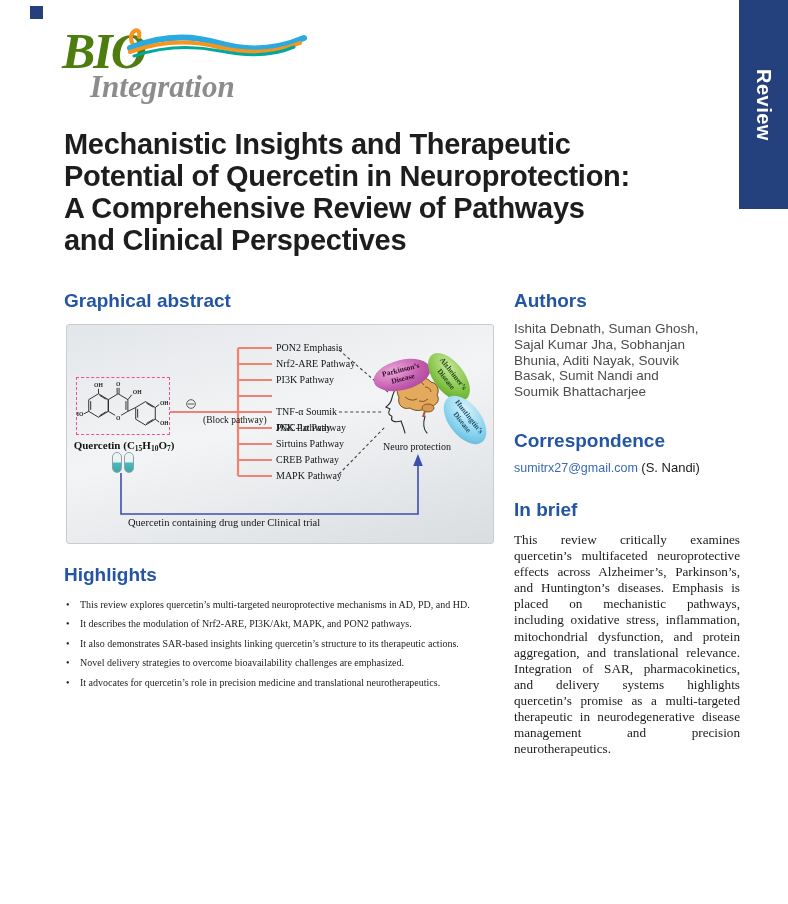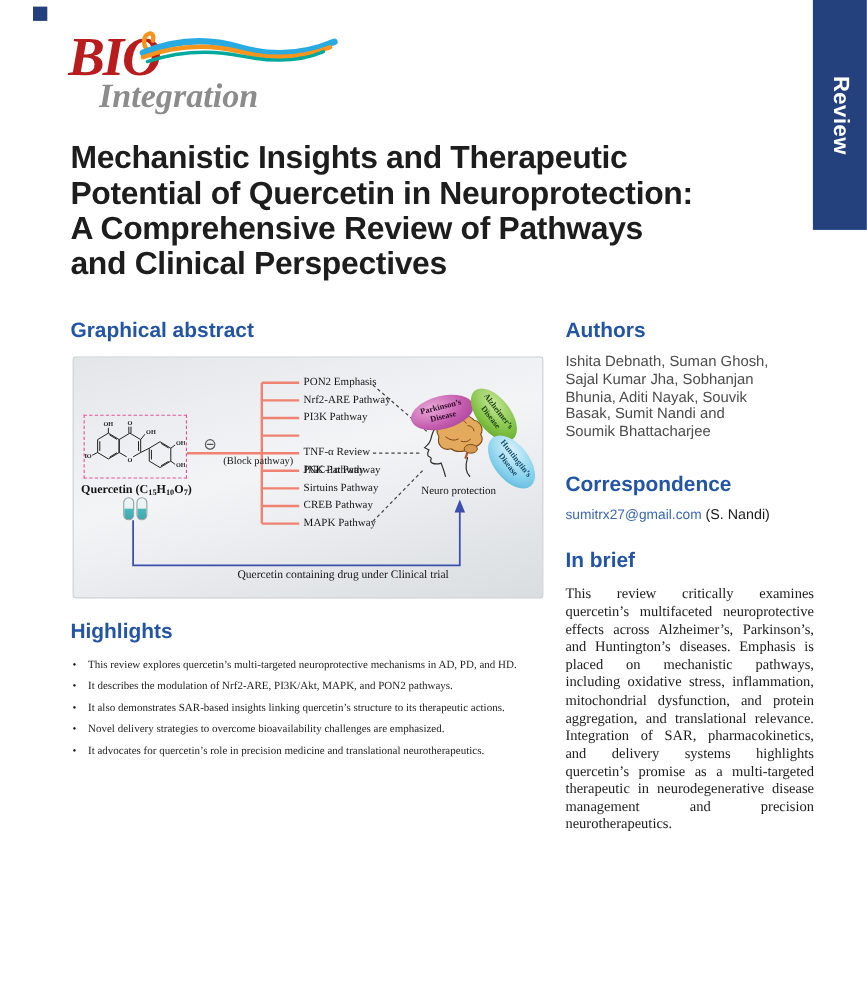--- a/index.html
+++ b/index.html
@@ -11,21 +11,21 @@
   .abs { position:absolute; }
 
   
   .corner-mark { left:30px; top:6px; width:13px; height:13px; background:#24407d; }
 
   
   .logo { left:60px; top:26px; width:280px; height:92px; }
   .logo-bio {
     position:absolute; left:2px; top:0; font-family:"Liberation Serif", serif;
     font-style:italic; font-weight:bold; font-size:50px; line-height:50px;
-    color:#b91c1c; letter-spacing:-2px;
+    color:#4d7c0f; letter-spacing:-2px;
   }
   .logo-swoosh { position:absolute; left:52px; top:-2px; width:200px; height:52px; }
   .logo-integration {
     position:absolute; left:30px; top:44px; font-family:"Liberation Serif", serif;
     font-style:italic; font-weight:bold; font-size:31px; line-height:34px; color:#8c8c8c;
   }
 
   
   .banner { left:739px; top:0; width:49px; height:209px; background:#24407d;
     display:flex; align-items:center; justify-content:center; }
@@ -86,21 +86,21 @@
     background:radial-gradient(ellipse at 35% 30%,#eaa9d9 0%,#c45cae 55%,#a03a8e 100%);
     color:#2e0a2a; }
   .disease-alzheimers { left:354px; top:37px; width:56px; height:30px; transform:rotate(52deg);
     background:radial-gradient(ellipse at 35% 30%,#c9e89b 0%,#7cbf3f 60%,#55922a 100%);
     color:#1d4512; }
   .disease-huntingtins { left:370px; top:79px; width:56px; height:32px; transform:rotate(52deg);
     background:radial-gradient(ellipse at 35% 30%,#d9f3fa 0%,#82cfec 60%,#4fa8cc 100%);
     color:#134e6b; }
   .head-svg { position:absolute; left:312px; top:50px; width:66px; height:64px; z-index:2; }
   .neuro-label { left:312px; top:116px; width:76px; text-align:center; font-size:10px; }
-  .trial-label { left:61px; top:192px; width:280px; text-align:right; font-size:10.5px; }
+  .trial-label { left:61px; top:192px; width:280px; text-align:left; font-size:10.5px; }
 </style>
 </head>
 <body>
 
 <div class="abs corner-mark"></div>
 
 <div class="abs logo">
   <div class="logo-bio">BIO</div>
   <svg class="logo-swoosh" viewBox="0 0 200 52">
     <path d="M22,22 C12,8 30,0 27,13" fill="none" stroke="#f7941d" stroke-width="4" stroke-linecap="round"></path>
@@ -175,21 +175,21 @@
 
   <div class="capsule" style="left:45px;"></div>
   <div class="capsule" style="left:57px;"></div>
 
   <div class="fig-label block-label">(Block pathway)</div>
 
   <div class="pw-label" style="top:16px;">PON2 Emphasis</div>
   <div class="pw-label" style="top:32px;">Nrf2-ARE Pathway</div>
   <div class="pw-label" style="top:48px;">PI3K Pathway</div>
   <div class="pw-label" style="top:64px;margin-top:32px;">JNK Pathway</div>
-  <div class="pw-label" style="top:80px;">TNF-α Review</div>
+  <div class="pw-label" style="top:80px;">TNF-α Soumik</div>
   <div class="pw-label" style="top:96px;">PGC-1α Pathway</div>
   <div class="pw-label" style="top:112px;">Sirtuins Pathway</div>
   <div class="pw-label" style="top:128px;">CREB Pathway</div>
   <div class="pw-label" style="top:144px;">MAPK Pathway</div>
 
   <svg class="head-svg" viewBox="0 0 66 64">
     <path d="M38,5 C27,4 18,9 15,17 C13,21 13,24 12,26 C11,29 9,30 7,32 L11,34 C10,36 9,37 10,39 C11,41 13,40 13,42 C12,44 12,45 14,46 C16,47 19,47 22,46 C24,51 25,54 26,58" fill="none" stroke="#2b2b2b" stroke-width="1.1" stroke-linecap="round"></path>
     <path d="M46,41 C44,48 44,54 48,58" fill="none" stroke="#2b2b2b" stroke-width="1.1" stroke-linecap="round"></path>
     <path d="M20,22 C14,12 24,4 33,6 C38,1 48,2 52,7 C58,8 61,15 58,20 C62,26 56,32 50,31 C46,36 36,37 31,33 C24,35 18,30 20,22 Z" fill="#e3aa5e" stroke="#7a4a18" stroke-width="1"></path>
     <g fill="none" stroke="#7a4a18" stroke-width="0.9">

